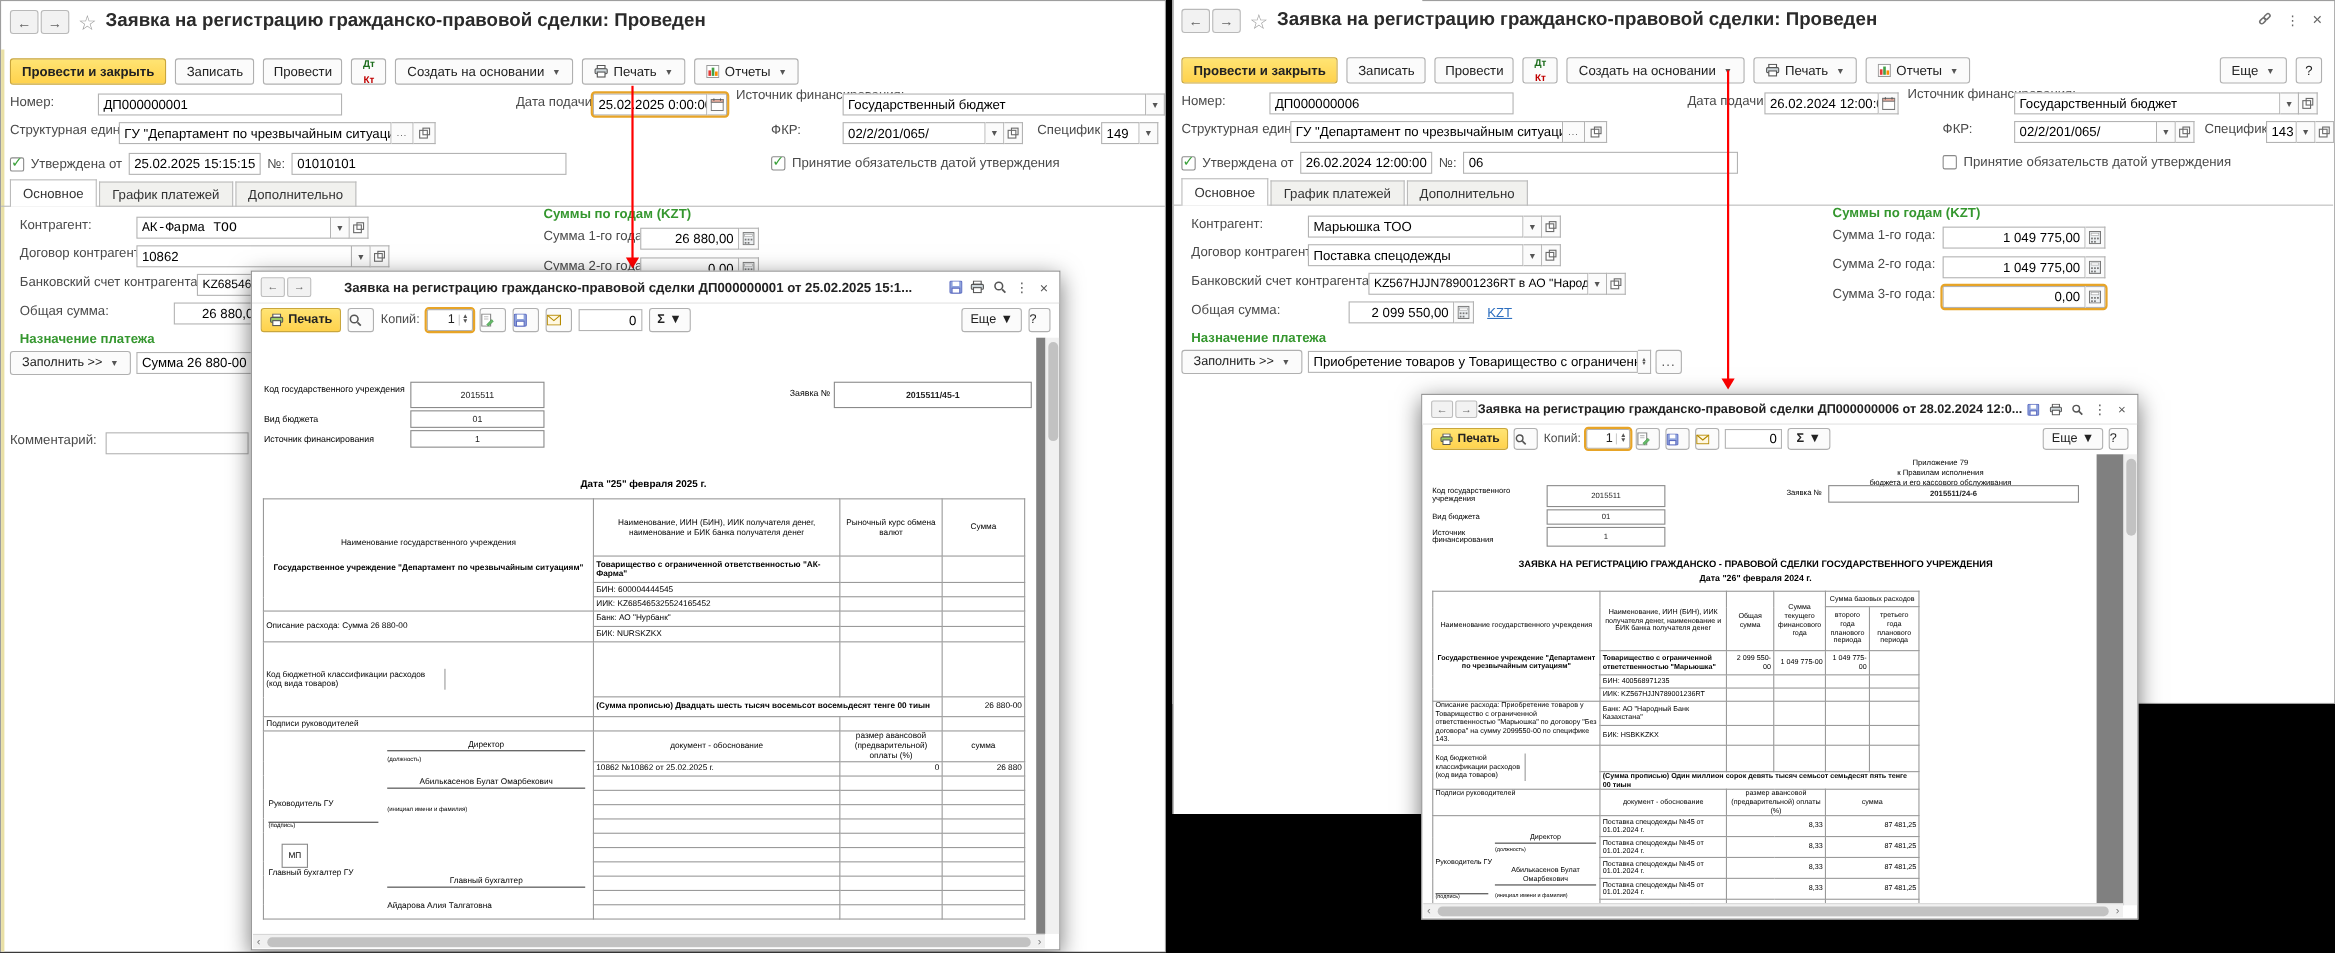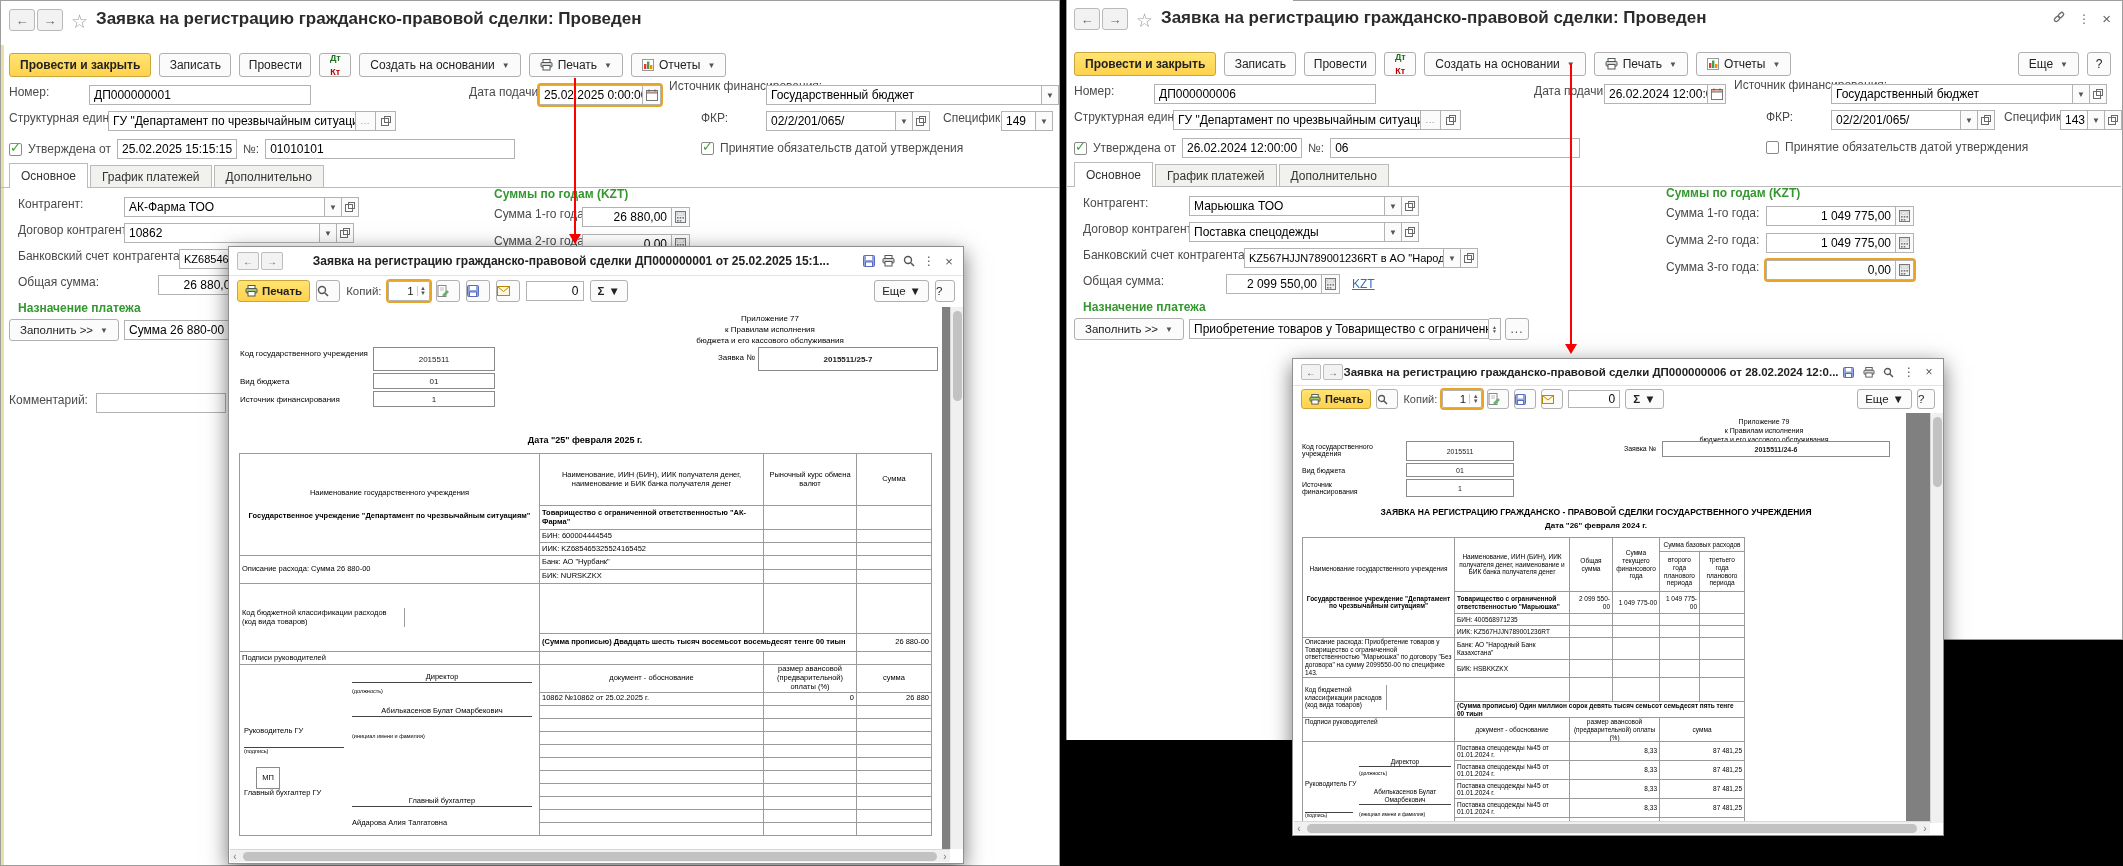--- a/index.html
+++ b/index.html
@@ -212,21 +212,21 @@
       <span class="tab active">Основное</span>
       <span class="tab">График платежей</span>
       <span class="tab">Дополнительно</span>
     </div>
     <div class="tabline" style="left:0;top:186px;width:1058px;"></div>
 
     <div class="row" style="left:17px;top:196px;">
         <span class="lb">Контрагент:</span>
       </div>
     <div class="row" style="left:123px;top:196px;">
-      <span class="fld" style="width:201px;">АК-Фарма ТОО</span>
+      <span class="fld" style="width:177px;font-family:Liberation Mono, monospace;">АК-Фарма ТОО</span>
       <span class="cbtn">
           <span>▼</span>
         </span>
       <span class="cbtn">
           <span class="ic-open"></span>
         </span>
     </div>
     <div class="row" style="left:17px;top:222px;">
         <span class="lb">Договор контрагента:</span>
       </div>
@@ -441,33 +441,28 @@
       <span class="dbtn">
           <span>Еще</span>
           <span class="car">▼</span>
         </span>
       <span class="dbtn" style="width:20px;padding:0;">
           <span>?</span>
         </span>
     </div>
 
     <div class="docwrap docl" style="left:1px;top:60px;width:712px;height:542px;">
-      <div class="doc-lb" style="left:380px;top:6px;width:320px;text-align:center;font-size:8px;line-height:11px;">
-        <div>Приложение 77</div>
-        <div>к Правилам исполнения</div>
-        <div>бюджета и его кассового обслуживания</div>
-      </div>
       <div class="doc-lb" style="left:10px;top:42px;width:130px;font-size:8px;">Код государственного учреждения</div>
       <div class="doc-box" style="left:143px;top:40px;width:122px;height:24px;font-size:8px;">2015511</div>
       <div class="doc-lb" style="left:10px;top:70px;font-size:8px;">Вид бюджета</div>
       <div class="doc-box" style="left:143px;top:66px;width:122px;height:16px;font-size:8px;">01</div>
       <div class="doc-lb" style="left:10px;top:88px;font-size:8px;">Источник финансирования</div>
       <div class="doc-box" style="left:143px;top:84px;width:122px;height:16px;font-size:8px;">1</div>
       <div class="doc-lb" style="left:488px;top:46px;font-size:8px;">Заявка №</div>
-      <div class="doc-box b" style="left:528px;top:40px;width:180px;height:24px;font-size:8px;">2015511/25-7</div>
+      <div class="doc-box b" style="left:528px;top:40px;width:180px;height:24px;font-size:8px;">2015511/45-1</div>
       <div class="doc-lb b tc" style="left:5px;top:128px;width:700px;font-size:9px;">Дата "25" февраля 2025 г.</div>
 
       <table class="doc-table docl" style="left:9px;top:146px;width:692px;">
         <colgroup>
             <col style="width:300px">
             <col style="width:224px">
             <col style="width:93px">
             <col style="width:75px">
           </colgroup>
         <tbody>

